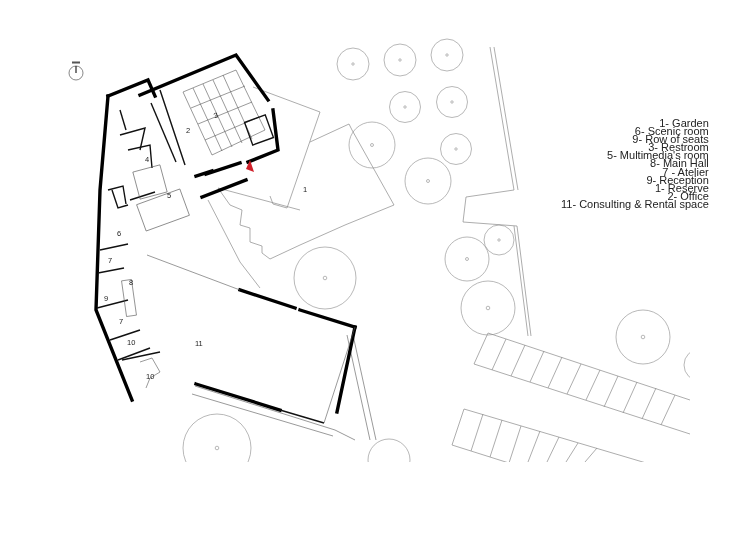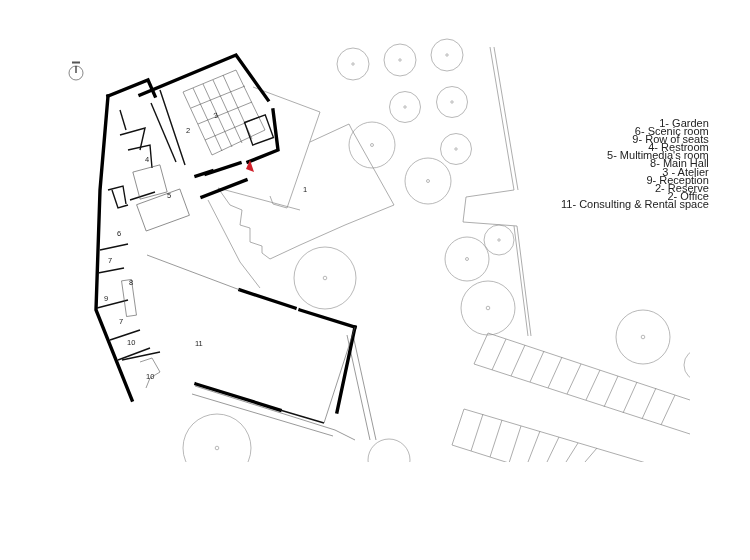--- a/index.html
+++ b/index.html
@@ -181,21 +181,21 @@
     <text class="lbl" x="127" y="345">10</text>
     <text class="lbl" x="195" y="346">11</text>
     <text class="lbl" x="146" y="379">10</text>
   </g>
 </svg>
 
 <div class="legend">
   <div>1- Garden</div>
   <div>6- Scenic room</div>
   <div>9- Row of seats</div>
-  <div>4- Restroom</div>
+  <div>3- Restroom</div>
   <div>5- Multimedia's room</div>
   <div>8- Main Hall</div>
-  <div>3 - Atelier</div>
+  <div>7 - Atelier</div>
   <div>9- Reception</div>
-  <div>2- Reserve</div>
+  <div>1- Reserve</div>
   <div>2- Office</div>
   <div>11- Consulting &amp; Rental space</div>
 </div>
 
 </body></html>

